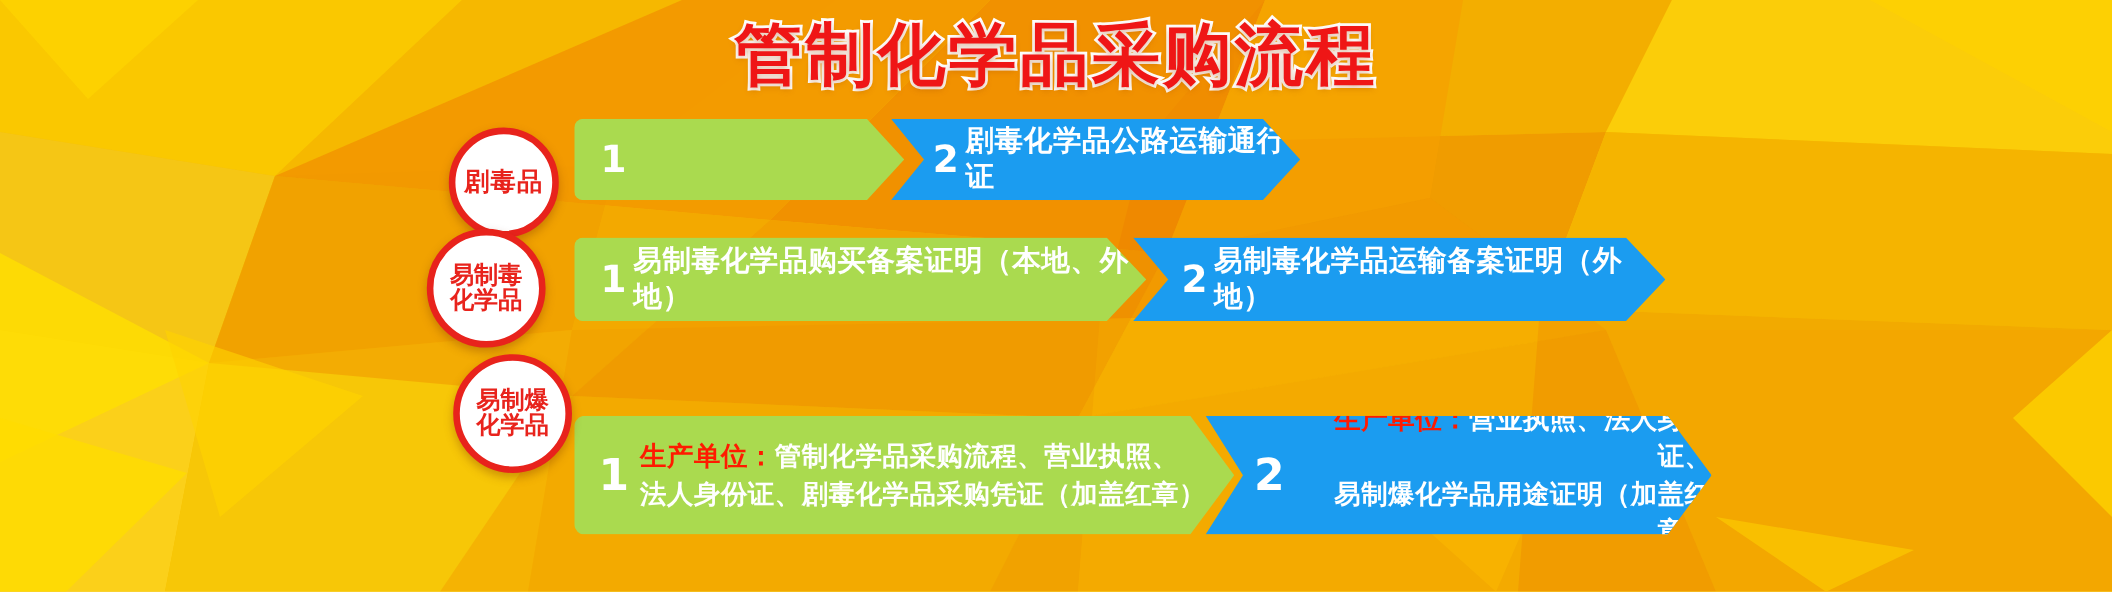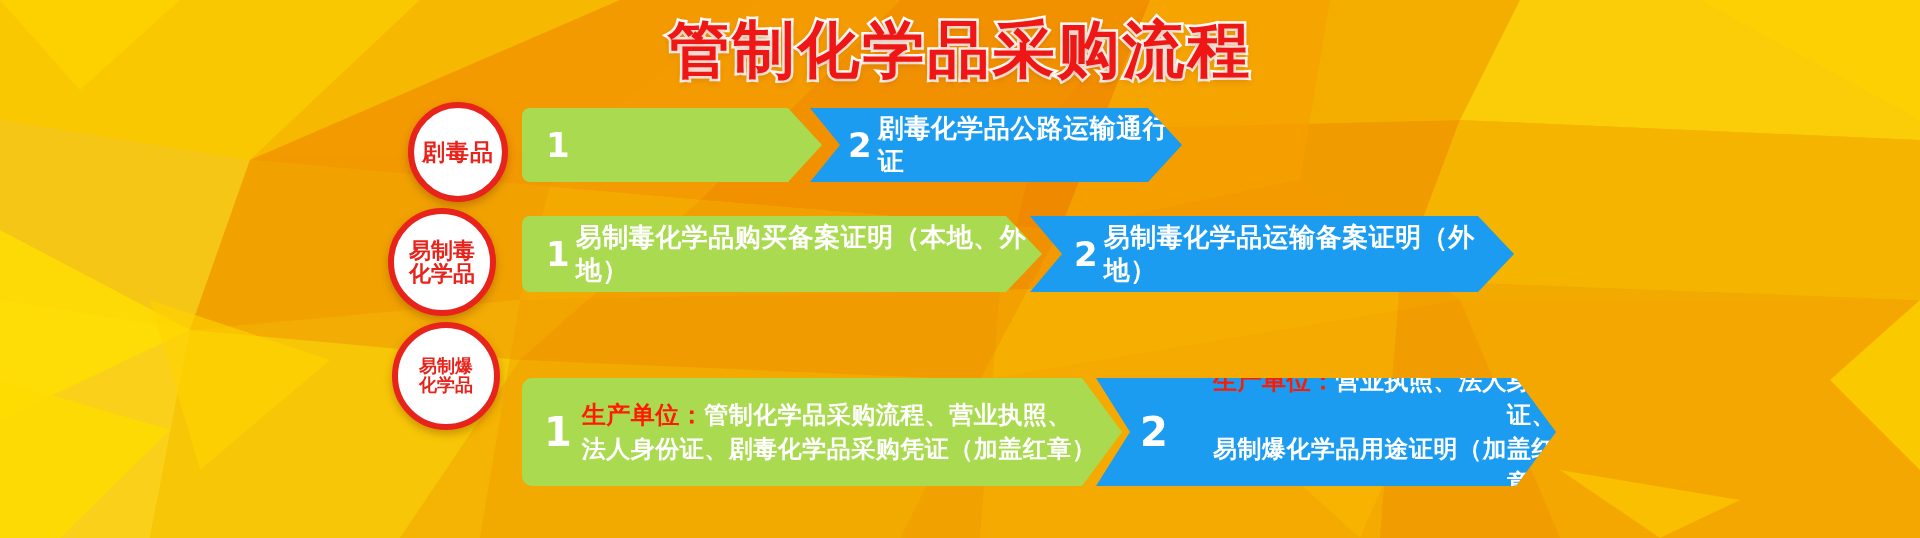--- a/index.html
+++ b/index.html
@@ -37,23 +37,23 @@
     background:#ffffff;
     border:6px solid #e8231c;
     box-shadow:0 4px 9px rgba(120,50,0,.35);
     display:flex;align-items:center;justify-content:center;
     text-align:center;
     color:#e8231c;
     font-weight:bold;
     z-index:7;
   }
   .badge span{display:block;line-height:1.05;}
-  #badge1{left:408px;top:102px;width:88px;height:88px;font-size:23px;letter-spacing:1px;}
+  #badge1{left:408px;top:116px;width:88px;height:88px;font-size:23px;letter-spacing:1px;}
   #badge2{left:388px;top:208px;width:96px;height:96px;font-size:22px;letter-spacing:0px;}
-  #badge3{left:392px;top:322px;width:96px;height:96px;font-size:18px;letter-spacing:0px;}
+  #badge3{left:412px;top:322px;width:96px;height:96px;font-size:22px;letter-spacing:0px;}
 
   
   .chev{
     position:absolute;
     display:flex;align-items:center;
     color:#ffffff;
     z-index:4;
     box-sizing:border-box;
   }
   .chev .num{

